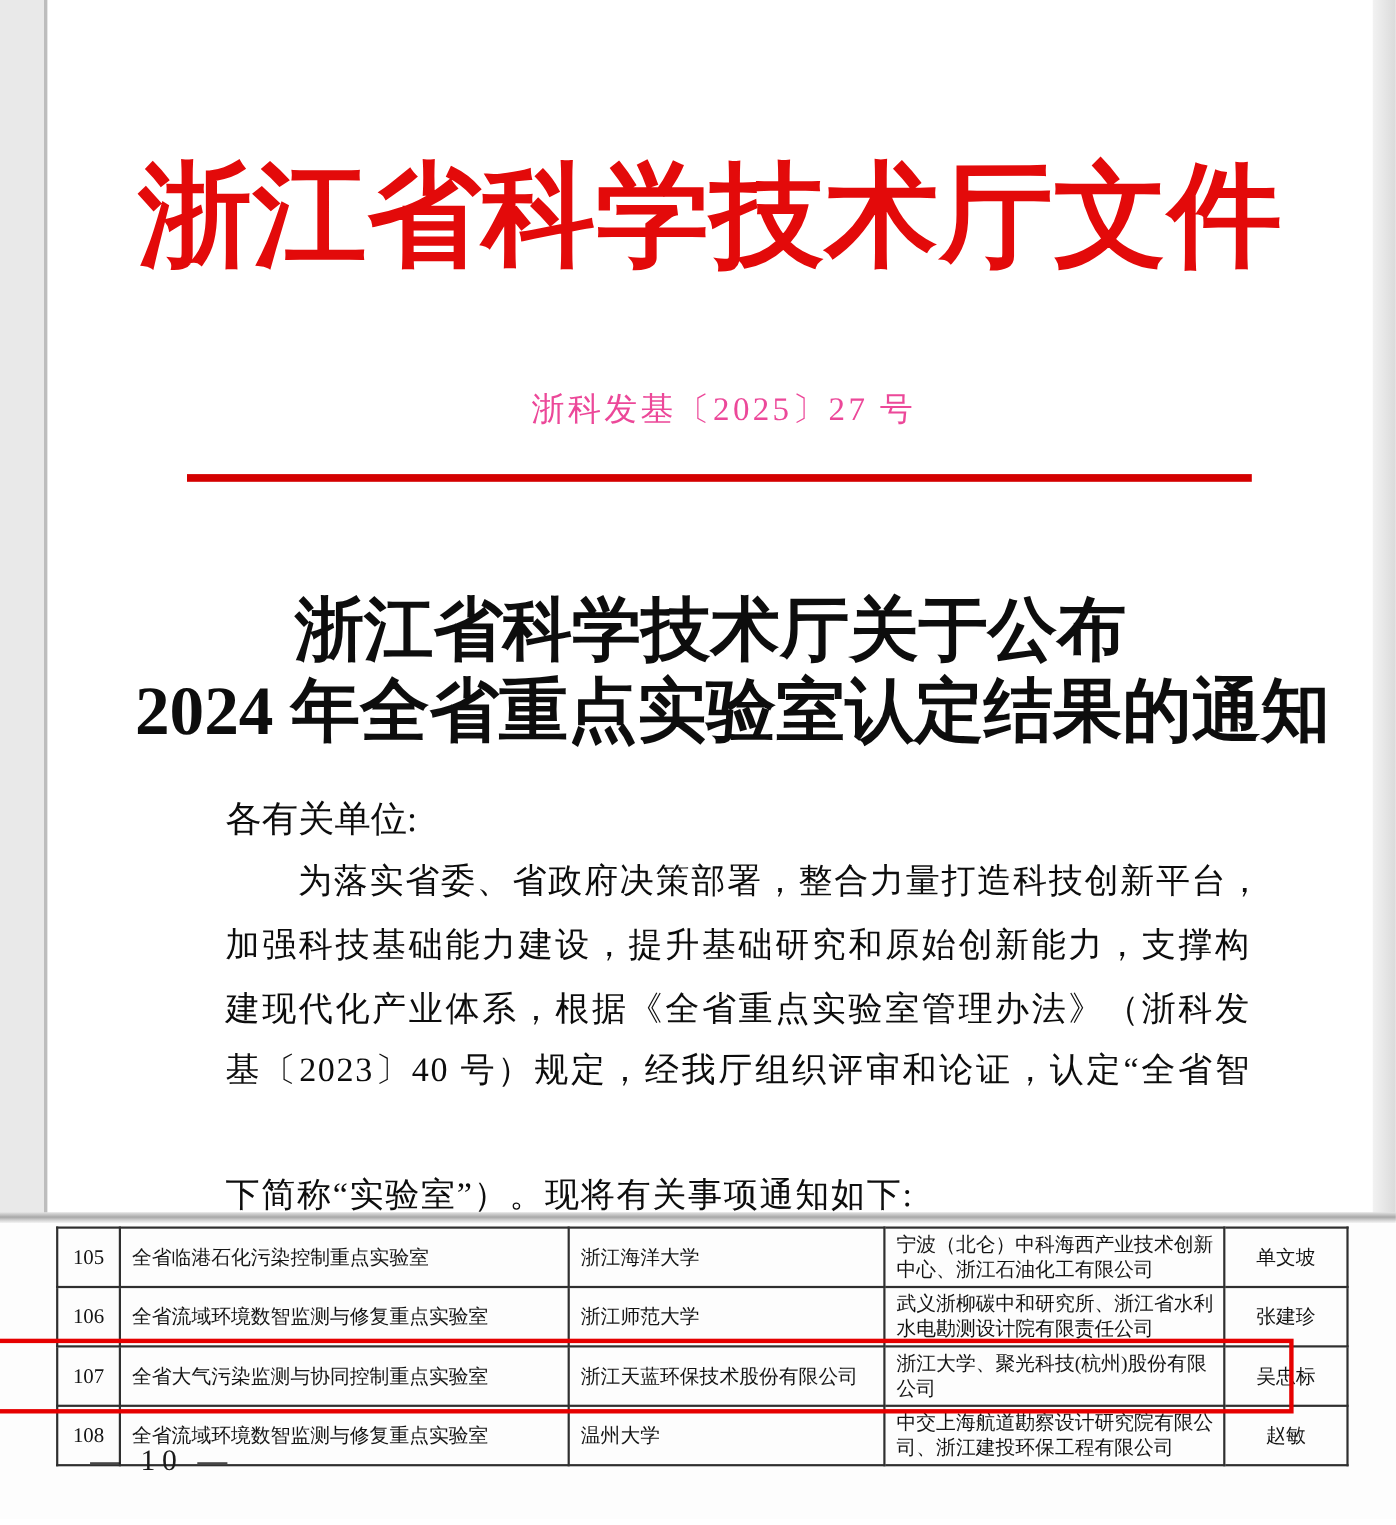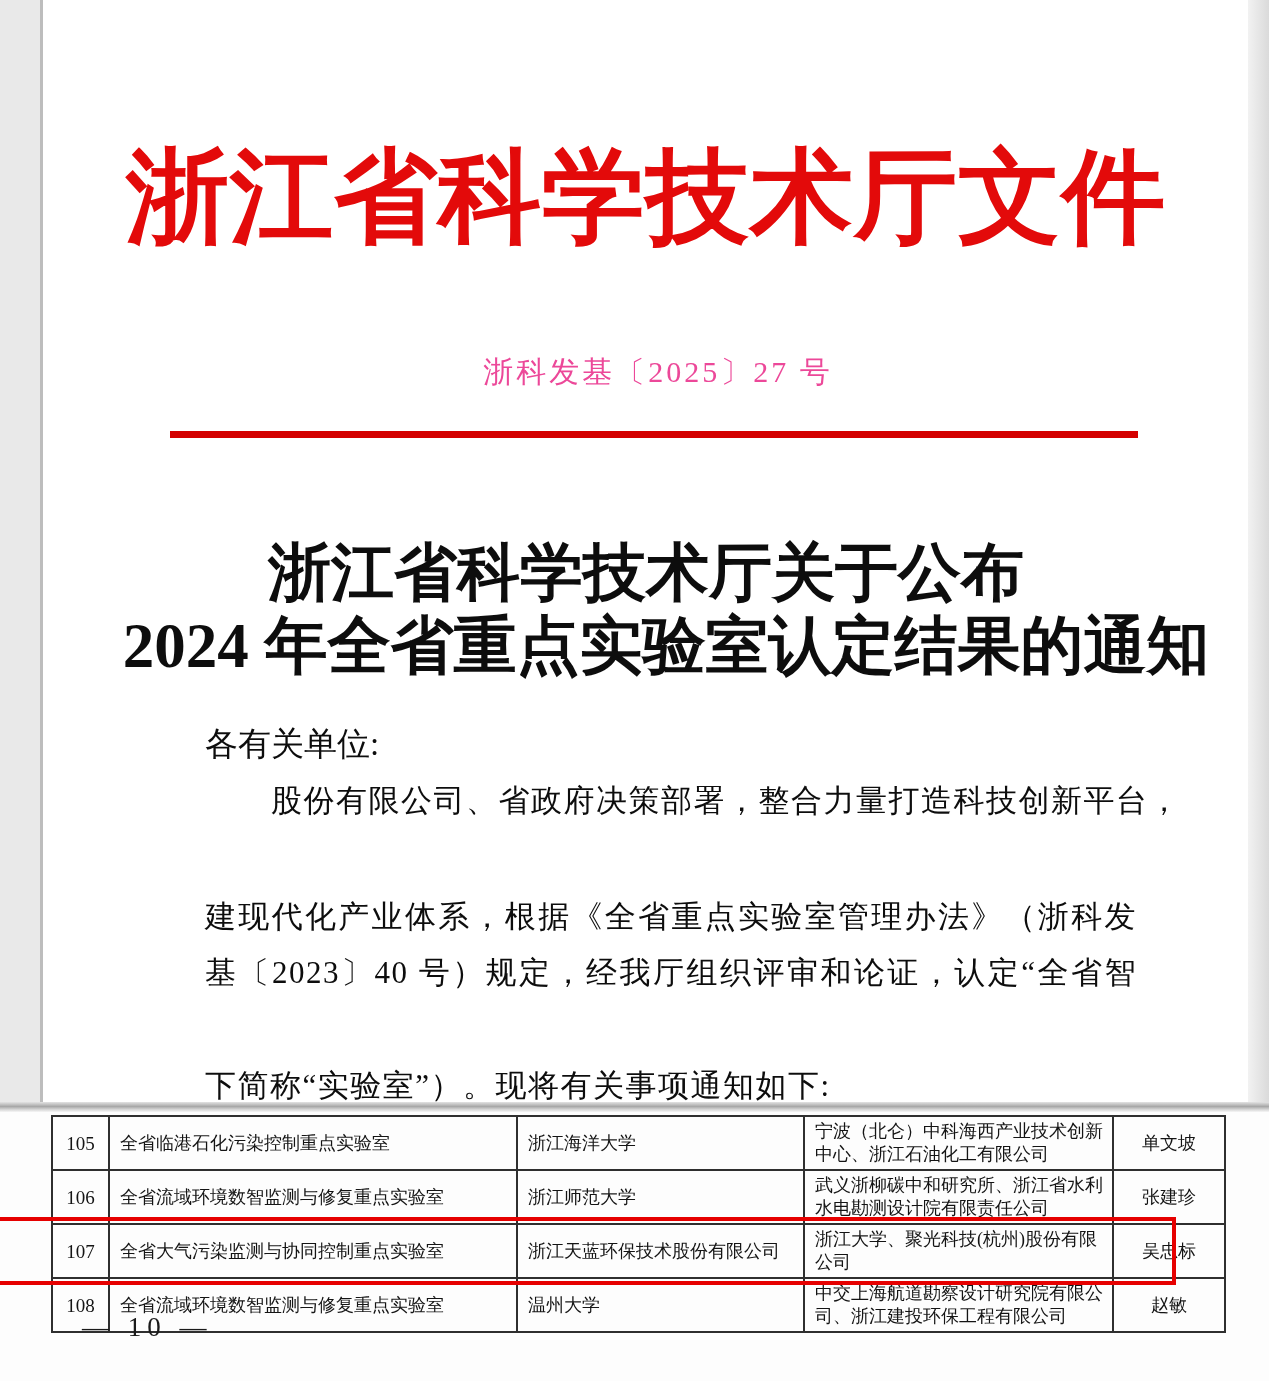--- a/index.html
+++ b/index.html
@@ -93,21 +93,22 @@
 
     <div class="doc-number">浙科发基〔2025〕27 号</div>
 
     <div class="red-rule" style="background: rgb(212, 0, 0);"></div>
 
     <div class="notice-title l1">浙江省科学技术厅关于公布</div>
     <div class="notice-title l2">2024 年全省重点实验室认定结果的通知</div>
 
     <div class="salutation">各有关单位:</div>
 
-    <div class="body-line indent bl-0">股份有限公司、省政府决策部署，整合力量打造科技创新平台，</div>
+    <div class="body-line indent bl-0">为落实省委、省政府决策部署，整合力量打造科技创新平台，</div>
+    <div class="body-line bl-1">加强科技基础能力建设，提升基础研究和原始创新能力，支撑构</div>
     <div class="body-line bl-2">建现代化产业体系，根据《全省重点实验室管理办法》（浙科发</div>
     <div class="body-line bl-3">基〔2023〕40 号）规定，经我厅组织评审和论证，认定“全省智</div>
     <div class="body-line last bl-5">下简称“实验室”）。现将有关事项通知如下:</div>
   </div>
 
   <div class="junction-shadow"></div>
 
   <div class="table-section">
     <table class="lab">
       <colgroup>

